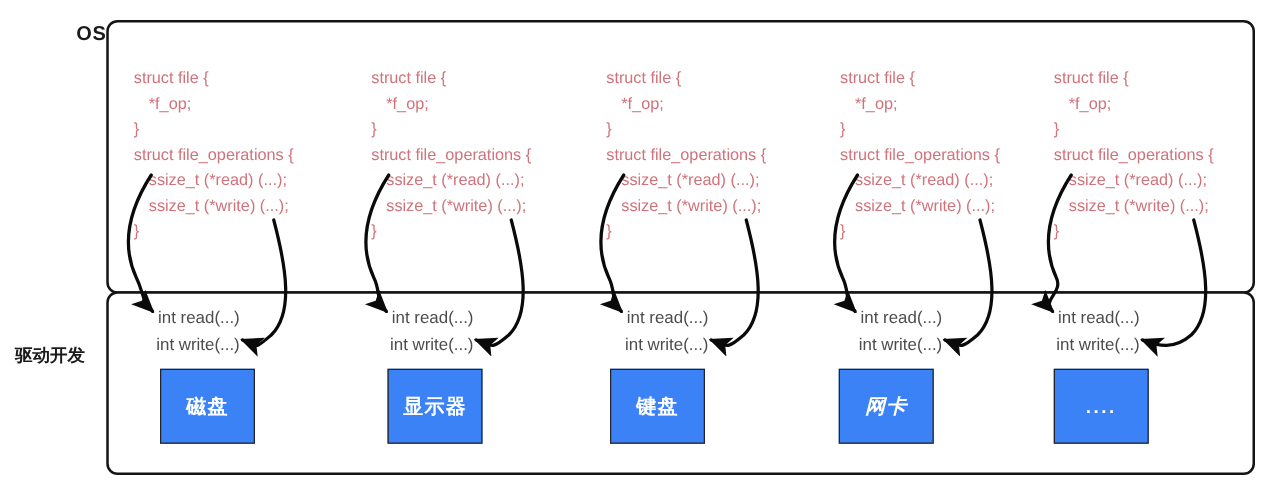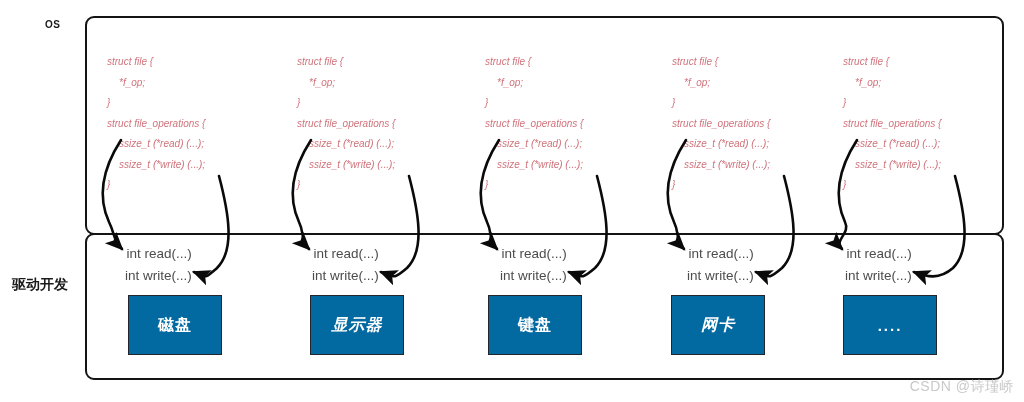--- a/index.html
+++ b/index.html
@@ -11,62 +11,61 @@
   }
   #stage{position:absolute;left:0;top:0;width:1024px;height:402px;}
 
   
   .side-label{
     position:absolute;
     font-weight:bold;
     color:#1b1b1b;
     white-space:nowrap;
   }
-  #label-os{left:45px;top:19px;font-size:10px;letter-spacing:.5px;text-align:center;}
+  #label-os{left:61px;top:19px;font-size:16px;letter-spacing:.5px;text-align:center;}
   #label-driver{left:12px;top:236px;font-size:14px;margin-top:40px;}
 
   
   .frame{
     position:absolute;
     border:2px solid #141414;
     border-radius:9px;
     background:#ffffff;
     box-sizing:border-box;
   }
   #frame-os{left:85px;top:16px;width:919px;height:219px;}
   #frame-driver{left:85px;top:233px;width:919px;height:147px;}
 
   
   .code-col{
     position:absolute;
     color:#d0737b;
-    font-size:10px;
+    font-size:13px;
     line-height:20.5px;
     white-space:nowrap;
     font-family:"Liberation Sans","DejaVu Sans",sans-serif;
-    font-style:italic;
   }
   .code-col .ind1{padding-left:12px;display:block;}
   .code-col .ind0{display:block;}
 
   
   .drv-col{
     position:absolute;
     color:#4c4c4c;
     font-size:13.5px;
     line-height:22px;
     white-space:nowrap;
   }
   .drv-col span{display:block;text-align:right;}
 
   
   .device-box{
     position:absolute;
-    width:94px;height:60px;
-    background:#0369a1;
+    width:76px;height:60px;
+    background:#3b82f6;
     border:1.6px solid #22252b;
     box-sizing:border-box;
     display:flex;align-items:center;justify-content:center;
     color:#ffffff;
     font-size:16px;
     font-weight:bold;
     letter-spacing:1px;
   }
   .device-box.dots{font-size:15px;letter-spacing:2px;font-weight:bold;}
 
@@ -115,21 +114,21 @@
         <span class="ind0">}</span>
         <span class="ind0">struct file_operations {</span>
         <span class="ind1">ssize_t (*read) (...);</span>
         <span class="ind1">ssize_t (*write) (...);</span>
         <span class="ind0">}</span>
       </div>
       <div class="drv-col" style="left: 312px; top: 243px;">
         <span>int  read(...)</span>
         <span>int  write(...)</span>
       </div>
-      <div class="device-box" style="left: 310px; top: 295px; font-style: italic;">显示器</div>
+      <div class="device-box" style="left: 310px; top: 295px;">显示器</div>
       <div class="code-col" style="left: 485px; top: 52px;">
         <span class="ind0">struct file {</span>
         <span class="ind1">*f_op;</span>
         <span class="ind0">}</span>
         <span class="ind0">struct file_operations {</span>
         <span class="ind1">ssize_t (*read) (...);</span>
         <span class="ind1">ssize_t (*write) (...);</span>
         <span class="ind0">}</span>
       </div>
       <div class="drv-col" style="left: 500px; top: 243px;">
@@ -180,14 +179,13 @@
         <path d="M 409,176 C 419,214 425,250 407,268 C 393,280 394,277 381,272" marker-end="url(#ah)"></path>
         <path d="M 499,140 C 481,168 475,196 487,222 C 493,234 488,240 497,249" marker-end="url(#ah)"></path>
         <path d="M 597,176 C 607,214 613,250 595,268 C 581,280 582,277 569,272" marker-end="url(#ah)"></path>
         <path d="M 686,140 C 668,168 662,196 674,222 C 680,234 675,240 684,249" marker-end="url(#ah)"></path>
         <path d="M 784,176 C 794,214 800,250 782,268 C 768,280 769,277 756,272" marker-end="url(#ah)"></path>
         <path d="M 857,140 C 839,168 833,196 845,222 C 851,234 833,240 842,249" marker-end="url(#ah)"></path>
         <path d="M 955,176 C 965,214 971,250 953,268 C 939,280 927,277 914,272" marker-end="url(#ah)"></path>
       </g>
   </svg>
 
-  <div id="watermark">CSDN @诗瑾峤</div>
 </div>
 
 </body></html>

